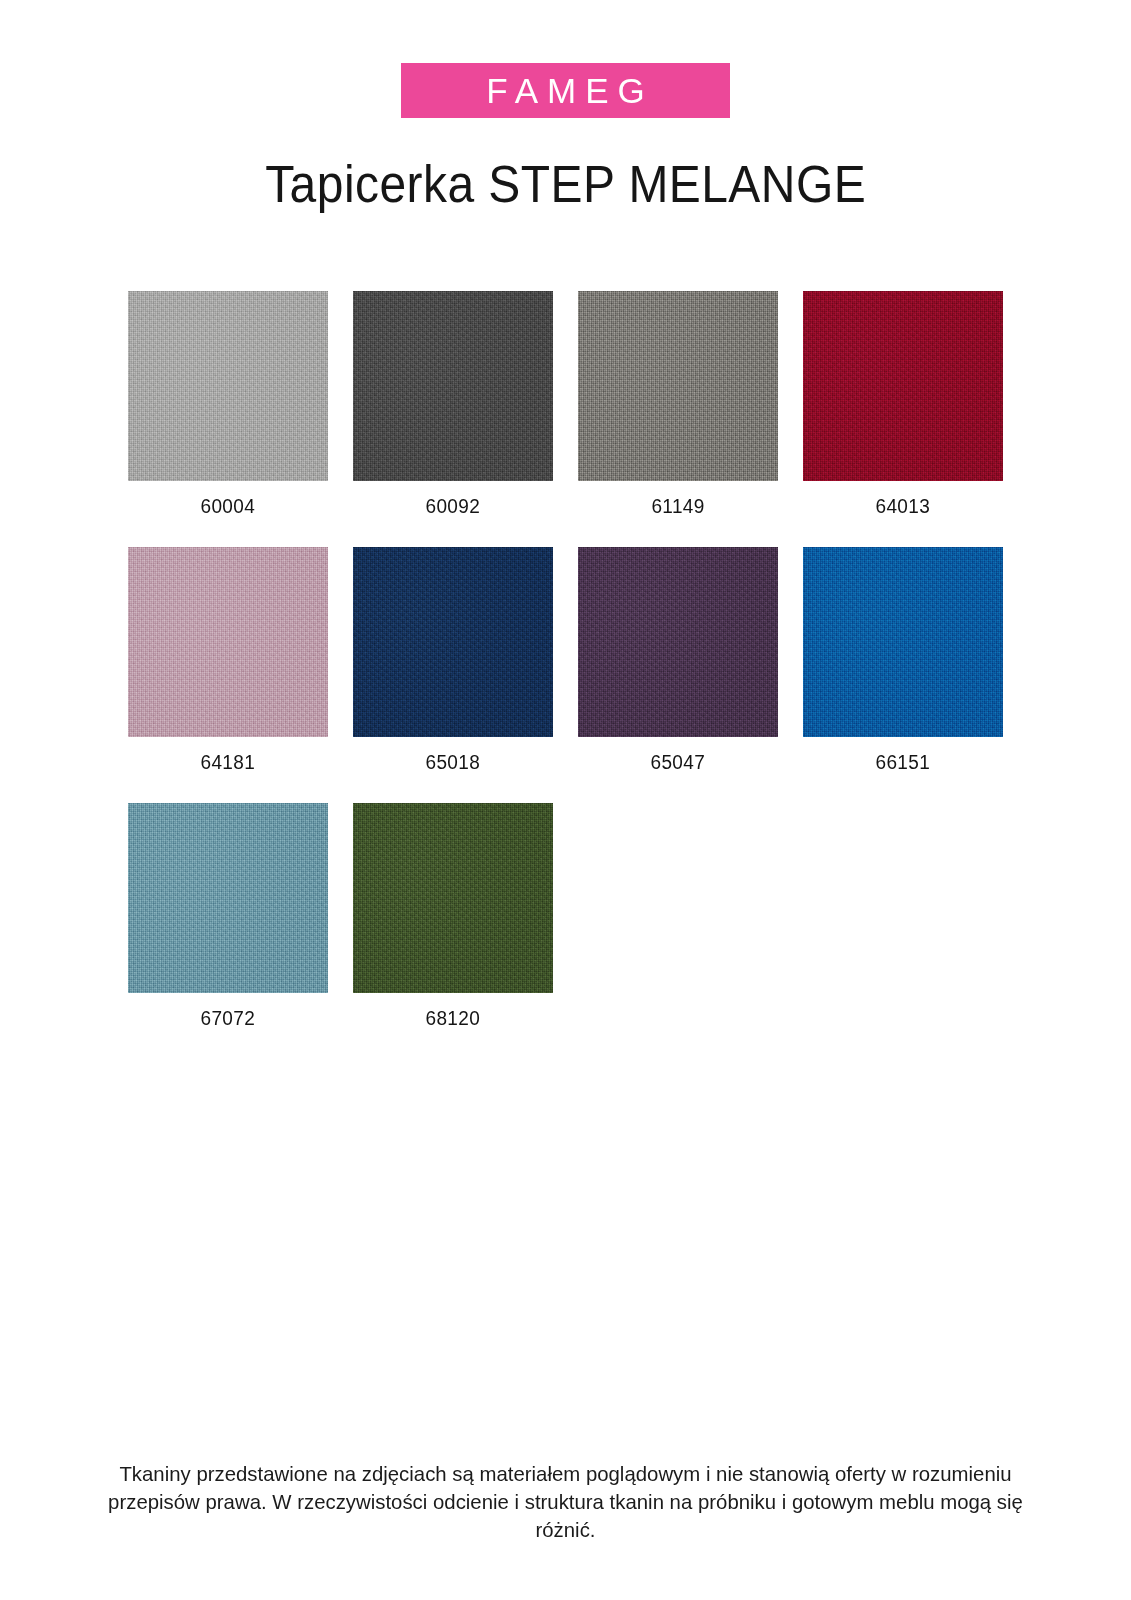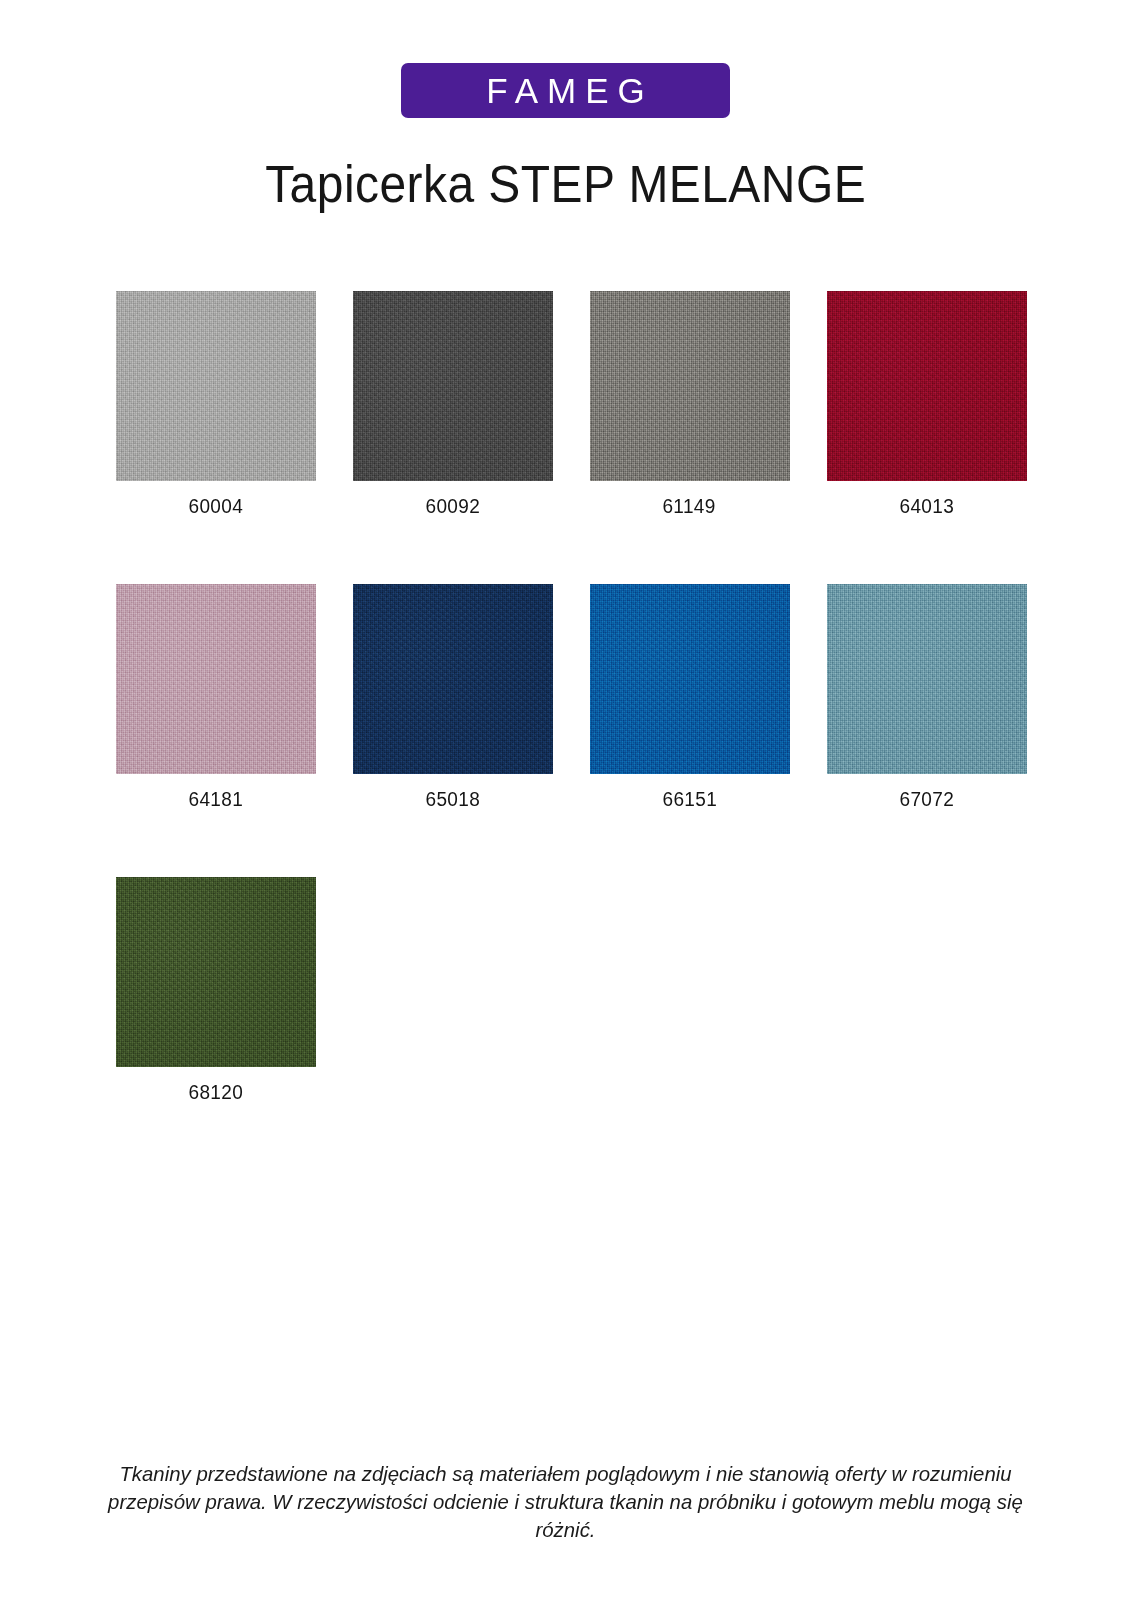--- a/index.html
+++ b/index.html
@@ -25,25 +25,24 @@
     display: flex;
     flex-direction: column;
     align-items: center;
   }
 
   
   .logo-bar {
     margin-top: 63px;
     width: 329px;
     height: 55px;
-    background: #4c1d95;
+    background: #ec4899;
     display: flex;
     align-items: center;
     justify-content: center;
-    border-radius: 7px;
   }
   .logo-text {
     color: #ffffff;
     font-family: "Liberation Sans", sans-serif;
     font-size: 35px;
     font-weight: 400;
     letter-spacing: 9px;
     text-indent: 9px;
     line-height: 1;
   }
@@ -61,21 +60,20 @@
   }
 
   
   .swatch-grid {
     margin-top: 47px;
     width: 900px;
     display: grid;
     grid-template-columns: repeat(4, 1fr);
     row-gap: 0px;
     column-gap: 0px;
-    gap: 37px;
   }
   .swatch-cell {
     display: flex;
     flex-direction: column;
     align-items: center;
   }
   .swatch {
     width: 200px;
     height: 190px;
     position: relative;
@@ -133,21 +131,20 @@
   .row-gap-spacer { height: 29px; }
 
   
   .footer {
     position: absolute;
     left: 0;
     right: 0;
     bottom: 56px;
     text-align: center;
     padding: 0 62px;
-    font-style: italic;
   }
   .footer-line {
     font-family: "Liberation Sans", sans-serif;
     font-size: 21px;
     font-weight: 400;
     color: #1b1b1b;
     line-height: 28px;
     letter-spacing: 0px;
     transform: scaleX(0.97);
   }
@@ -188,20 +185,25 @@
         <div class="swatch" style="background-color: rgb(192, 160, 174);"></div>
         <div class="swatch-label">64181</div>
         <div class="row-gap-spacer"></div>
       </div>
       <div class="swatch-cell">
         <div class="swatch" style="background-color: rgb(20, 48, 89);"></div>
         <div class="swatch-label">65018</div>
         <div class="row-gap-spacer"></div>
       </div>
       <div class="swatch-cell">
+        <div class="swatch" style="background-color: rgb(74, 52, 80);"></div>
+        <div class="swatch-label">65047</div>
+        <div class="row-gap-spacer"></div>
+      </div>
+      <div class="swatch-cell">
         <div class="swatch" style="background-color: rgb(10, 92, 162);"></div>
         <div class="swatch-label">66151</div>
         <div class="row-gap-spacer"></div>
       </div>
       <div class="swatch-cell">
         <div class="swatch" style="background-color: rgb(109, 154, 168);"></div>
         <div class="swatch-label">67072</div>
         <div class="row-gap-spacer"></div>
       </div>
       <div class="swatch-cell">

